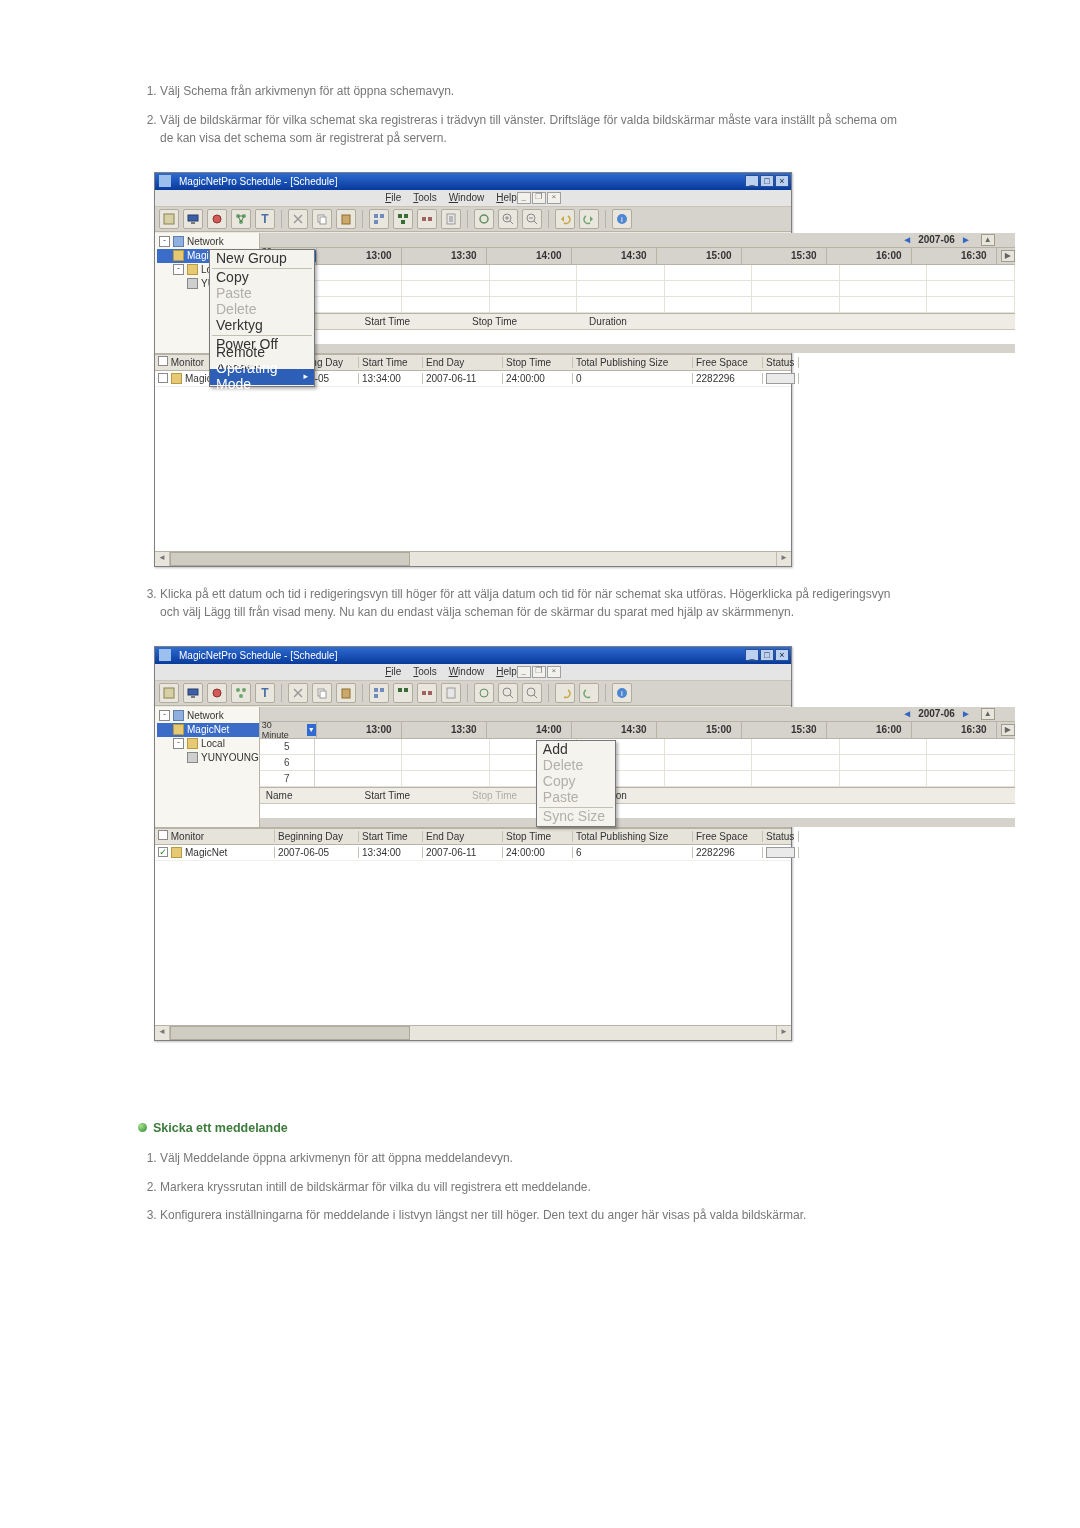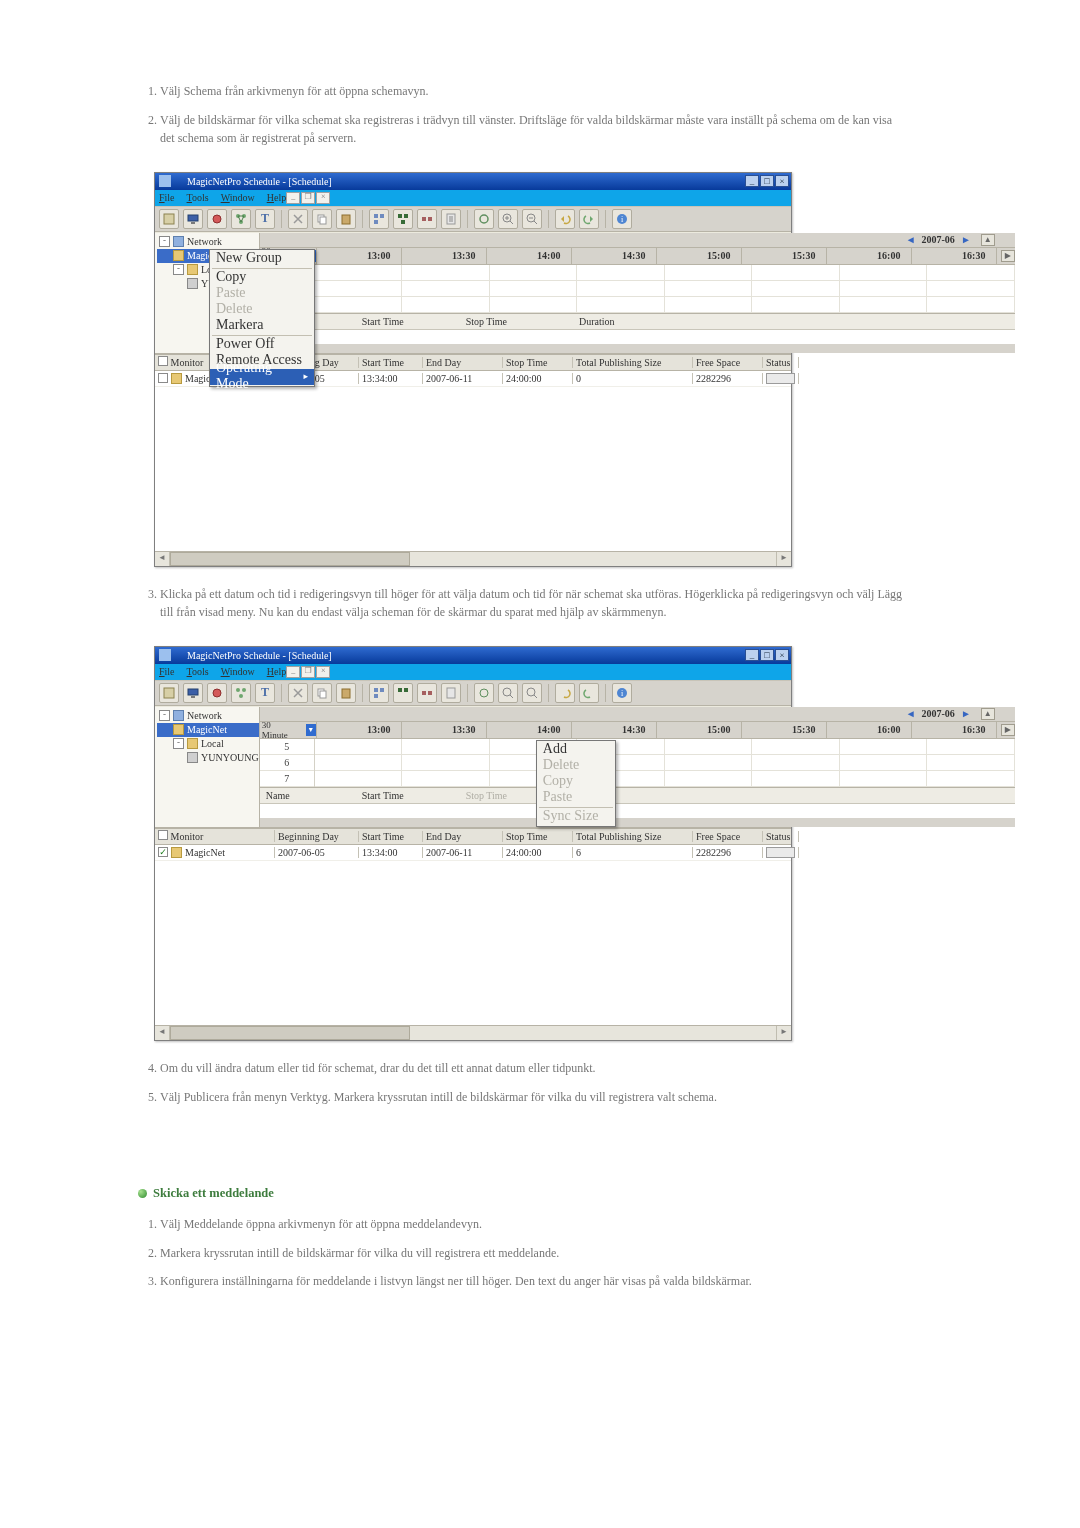--- a/index.html
+++ b/index.html
@@ -12,21 +12,20 @@
     background: #fff;
     font-family: Verdana, Geneva, sans-serif;
     font-size: 12px;
     color: #777;
     box-sizing: border-box;
     padding: 82px 0 0 0;
   }
   .content {
     width: 770px;
     margin-left: 138px;
-    font-family: Liberation Serif, serif;
   }
   ol.steps {
     margin: 0 0 24px 0;
     padding-left: 22px;
   }
   ol.steps > li {
     margin-bottom: 10px;
     line-height: 1.55;
   }
   .fig-wrap {
@@ -45,44 +44,44 @@
   .titlebar {
     display: flex;
     align-items: center;
     justify-content: space-between;
     height: 17px;
     background: linear-gradient(#2f6bd0, #073a9b);
     color: #fff;
     padding: 0 2px 0 4px;
     font-size: 10px;
   }
-  .titlebar .t-left { display: flex; align-items: center; gap: 16px; }
+  .titlebar .t-left { display: flex; align-items: center; gap: 8px; }
   .tb-icon {
     width: 12px; height: 12px;
     background: #9cc0ee;
     display: inline-block;
   }
   .winbtns { display: flex; gap: 1px; }
   .winbtn {
     width: 14px; height: 12px;
     background: #bcd1ef;
     border: 1px solid #2a4f93;
     box-sizing: border-box;
     font-size: 9px;
     line-height: 10px;
     text-align: center;
     color: #123;
   }
   .menubar {
     display: flex;
     align-items: center;
-    justify-content: flex-start;
+    justify-content: center;
     height: 16px;
     padding: 0 4px;
-    background: #0ea5e9;
+    background: #e5e5e5;
     border-bottom: 1px solid #c8c4b8;
   }
   .menubar .mlist { display: flex; gap: 12px; }
   .menubar .mitem { font-size: 10px; color: #333; }
   .menubar .mitem .ul { text-decoration: underline; }
   .mini-winbtns { display: flex; gap: 1px; }
   .mini-winbtns .mw {
     width: 12px; height: 10px;
     border: 1px solid #a0a0a0;
     background: #f2f1ec;
@@ -544,21 +543,21 @@
             <span class="nicon monitor"></span>
             <span>YUNYOUNG</span>
           </div>
 
           <div class="ctx-menu">
             <div class="ctx-row">New Group</div>
             <div class="ctx-sep"></div>
             <div class="ctx-row">Copy</div>
             <div class="ctx-row disabled">Paste</div>
             <div class="ctx-row disabled">Delete</div>
-            <div class="ctx-row">Markera</div>
+            <div class="ctx-row">Verktyg</div>
             <div class="ctx-sep"></div>
             <div class="ctx-row">Power Off</div>
             <div class="ctx-row">Remote Access</div>
             <div class="ctx-row sel has-arrow" style="position:relative">Operating Mode</div>
           </div>
         </div>
 
         <div class="sched">
           <div class="date-nav">
             <span class="arrow">◄</span>
@@ -934,24 +933,20 @@
         <div class="st-scroll">
           <div class="sb-l">◄</div>
             <div class="sb-thumb"></div>
             <div class="sb-fill"></div>
             <div class="sb-r">►</div>
         </div>
       </div>
     </div>
   </div>
 
-  <ol class="steps" start="4">
-    <li>Om du vill ändra datum eller tid för schemat, drar du det till ett annat datum eller tidpunkt.</li>
-    <li>Välj Publicera från menyn Verktyg. Markera kryssrutan intill de bildskärmar för vilka du vill registrera valt schema.</li>
-  </ol>
 
   <div class="section-head">
     <span class="bullet-green"></span>
     <span class="section-title">Skicka ett meddelande</span>
   </div>
 
   <ol class="steps">
     <li>Välj Meddelande öppna arkivmenyn för att öppna meddelandevyn.</li>
     <li>Markera kryssrutan intill de bildskärmar för vilka du vill registrera ett meddelande.</li>
     <li>Konfigurera inställningarna för meddelande i listvyn längst ner till höger. Den text du anger här visas på valda bildskärmar.</li>

